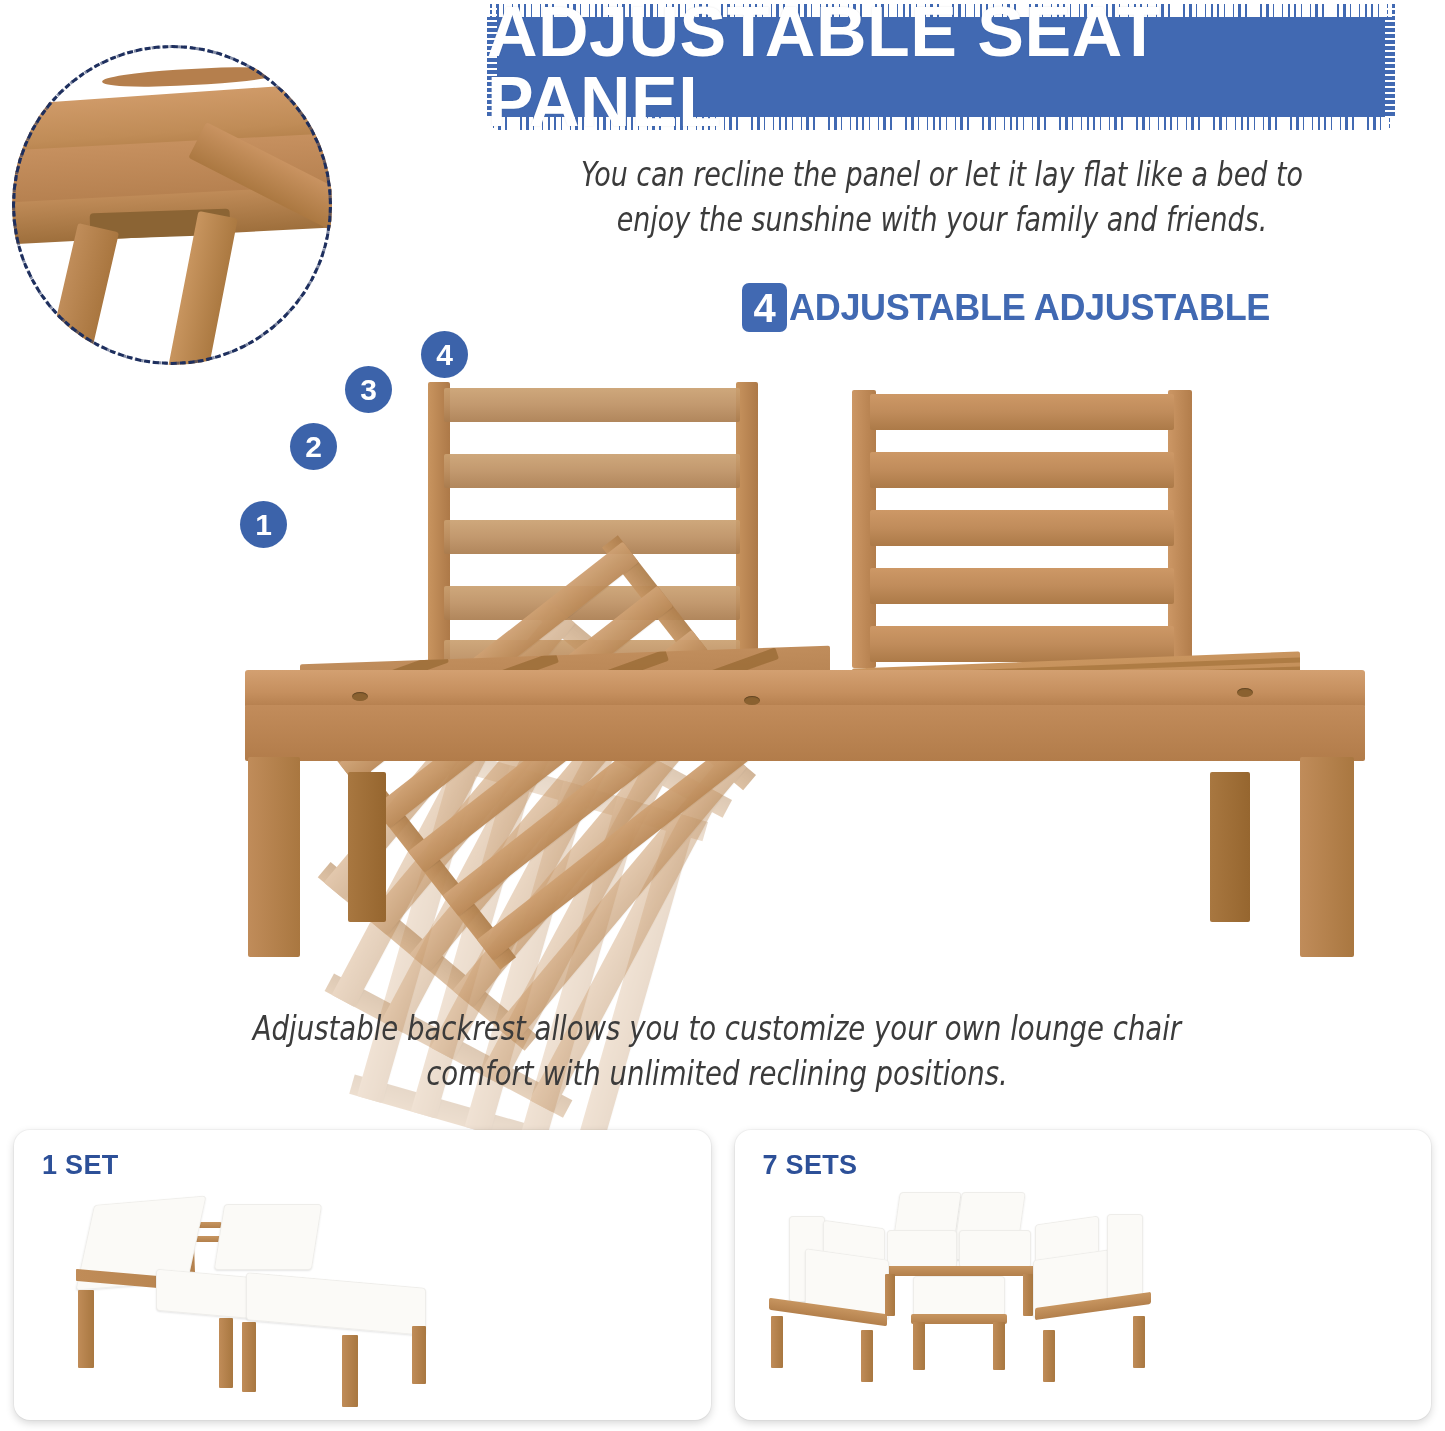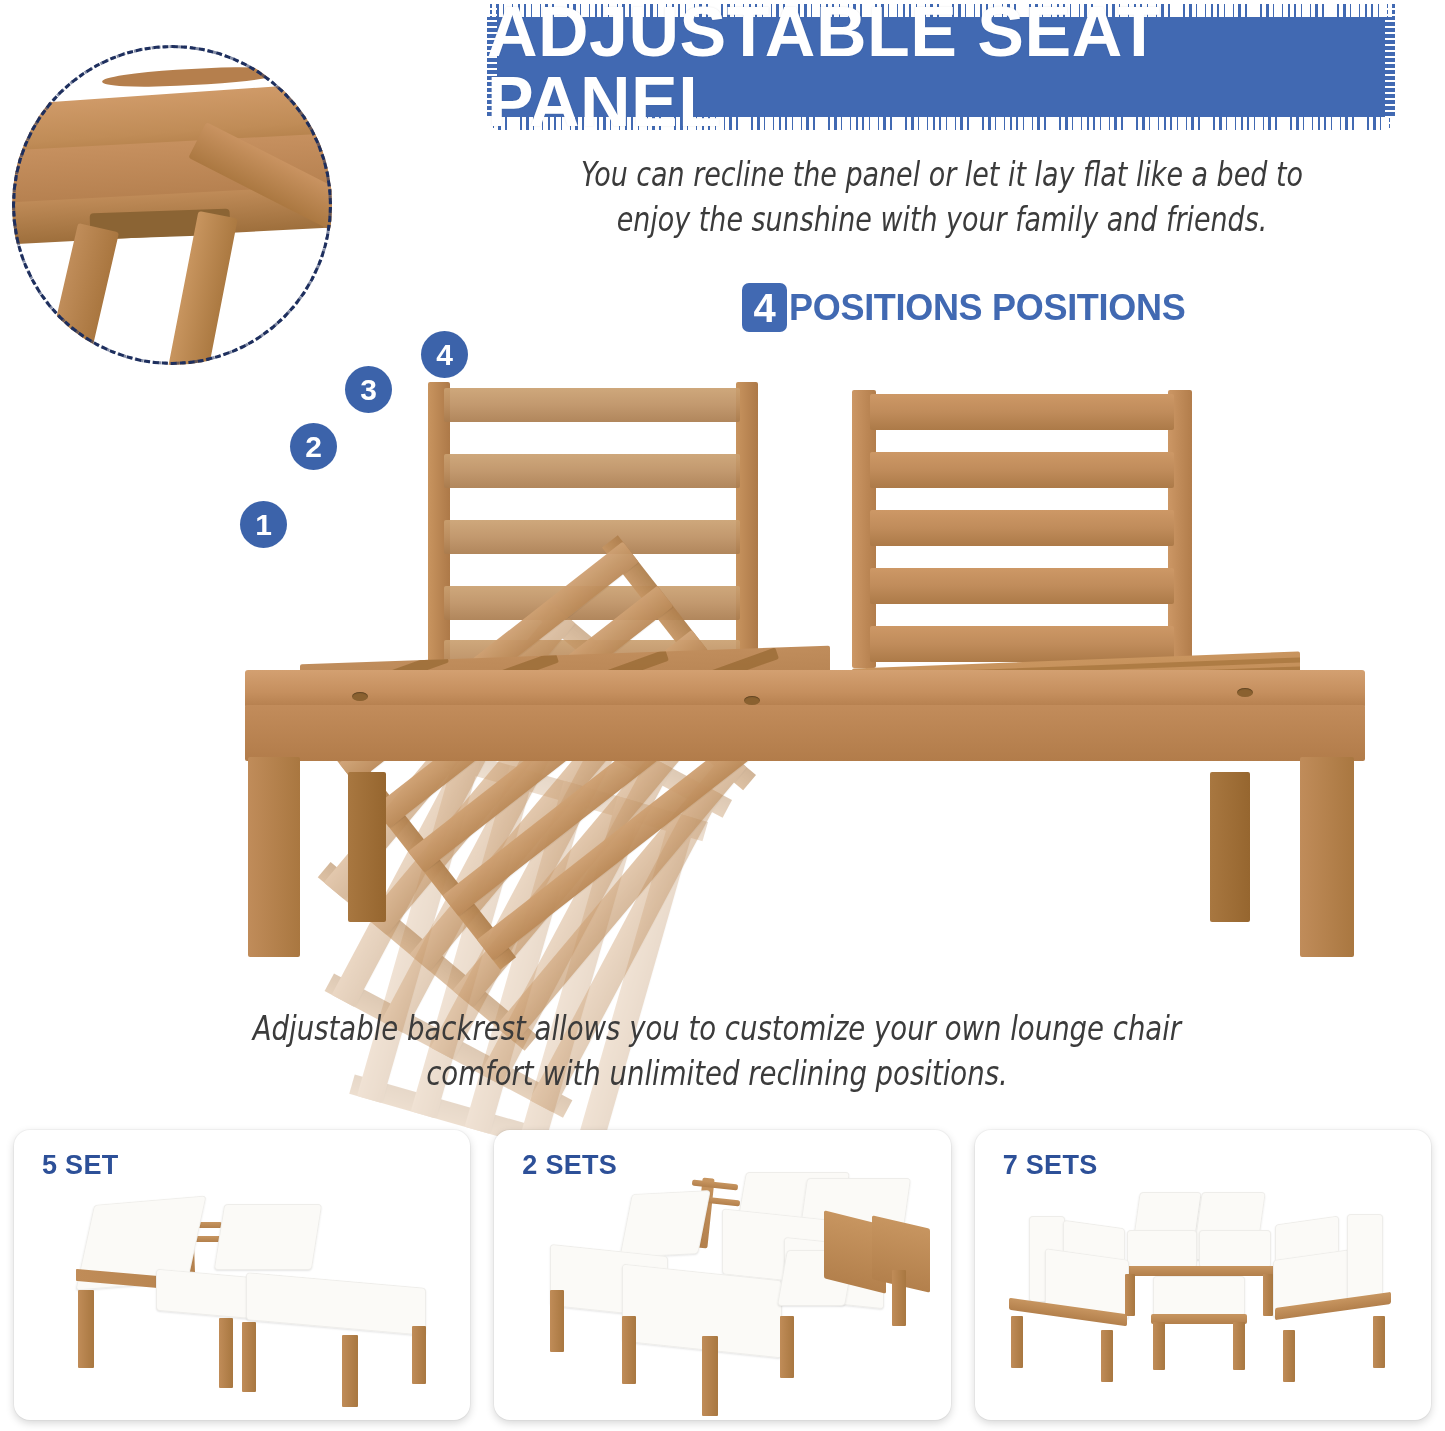--- a/index.html
+++ b/index.html
@@ -299,21 +299,21 @@
   <div class="banner">
     <div class="banner-edge-l"></div>
     <div class="banner-edge-r"></div>
     <div class="banner-title">ADJUSTABLE SEAT PANEL</div>
   </div>
 
   <div class="subtitle">You can recline the panel or let it lay flat like a bed to enjoy the sunshine with your family and friends.</div>
 
   <div class="positions-row">
     <div class="pos-badge">4</div>
-    <div class="pos-label">POSITIONS POSITIONS</div>
+    <div class="pos-label">ADJUSTABLE ADJUSTABLE</div>
   </div>
 
   <div class="num num-1">1</div>
   <div class="num num-2">2</div>
   <div class="num num-3">3</div>
   <div class="num num-4">4</div>
 
   <div class="product">
 
     <div class="back-left">
@@ -396,61 +396,38 @@
     <div class="leg leg-fl2"></div>
     <div class="leg leg-fr"></div>
     <div class="leg leg-fr2"></div>
   </div>
 
   <div class="caption">Adjustable backrest allows you to customize your own lounge chair comfort with unlimited reclining positions.</div>
 
   <div class="cards">
 
     <div class="card">
-      <div class="card-label">5 SET</div>
+      <div class="card-label">1 SET</div>
       <div class="card-art">
         <div class="wd" style="left:168px; top:83px;  width:12px; height:62px; transform:rotate(-2deg);"></div>
         <div class="wd" style="left:160px; top:92px;  width:48px; height:6px;"></div>
         <div class="wd" style="left:162px; top:106px; width:46px; height:6px;"></div>
         <div class="cu" style="left:72px;  top:70px;  width:110px; height:86px; transform:skewX(-17deg) rotate(-5deg);"></div>
         <div class="cu" style="left:205px; top:74px;  width:98px;  height:66px; transform:skewX(-9deg);"></div>
         <div class="wdl" style="left:62px;  top:152px; width:300px; height:12px; transform:skewY(5deg);"></div>
         <div class="cu" style="left:142px; top:143px; width:100px; height:42px; transform:skewY(5deg);"></div>
         <div class="cu" style="left:232px; top:150px; width:180px; height:48px; transform:skewY(5deg);"></div>
         <div class="wdl" style="left:64px;  top:160px; width:16px;  height:78px;"></div>
         <div class="wdl" style="left:205px; top:188px; width:14px;  height:70px;"></div>
         <div class="wdl" style="left:228px; top:192px; width:14px;  height:70px;"></div>
         <div class="wdl" style="left:328px; top:205px; width:16px;  height:72px;"></div>
         <div class="wdl" style="left:398px; top:196px; width:14px;  height:58px;"></div>
       </div>
     </div>
 
-    <div class="card">
-      <div class="card-label">2 SETS</div>
-      <div class="card-art">
-        <div class="wd" style="left:205px; top:48px; width:12px; height:70px; transform:rotate(6deg);"></div>
-        <div class="wd" style="left:198px; top:52px; width:46px; height:6px; transform:rotate(6deg);"></div>
-        <div class="wd" style="left:200px; top:68px; width:46px; height:6px; transform:rotate(6deg);"></div>
-        <div class="cu" style="left:246px; top:42px; width:104px; height:68px; transform:skewX(-10deg);"></div>
-        <div class="cu" style="left:308px; top:48px; width:104px; height:72px; transform:skewX(-8deg);"></div>
-        <div class="cu" style="left:132px; top:62px; width:78px;  height:64px; transform:skewX(-14deg) rotate(-3deg);"></div>
-        <div class="cu" style="left:228px; top:84px; width:108px; height:66px; transform:skewY(6deg);"></div>
-        <div class="cu" style="left:290px; top:112px; width:100px; height:62px; transform:skewY(6deg);"></div>
-        <div class="cu" style="left:56px;  top:120px; width:118px; height:62px; transform:skewY(6deg);"></div>
-        <div class="cu" style="left:128px; top:142px; width:160px; height:78px; transform:skewY(6deg);"></div>
-        <div class="cu" style="left:288px; top:120px; width:68px;  height:56px; transform:skewX(-10deg);"></div>
-        <div class="wd" style="left:330px; top:88px;  width:62px;  height:68px; transform:skewY(14deg); background:linear-gradient(180deg,#c79560,#b3804c);"></div>
-        <div class="wd" style="left:378px; top:92px;  width:58px;  height:64px; transform:skewY(13deg);"></div>
-        <div class="wdl" style="left:56px;  top:160px; width:14px; height:62px;"></div>
-        <div class="wdl" style="left:128px; top:186px; width:14px; height:68px;"></div>
-        <div class="wdl" style="left:208px; top:206px; width:16px; height:80px;"></div>
-        <div class="wdl" style="left:286px; top:186px; width:14px; height:62px;"></div>
-        <div class="wdl" style="left:398px; top:140px; width:14px; height:56px;"></div>
-      </div>
-    </div>
 
     <div class="card">
       <div class="card-label">7 SETS</div>
       <div class="card-art">
         <div class="cu" style="left:160px; top:62px;  width:62px;  height:68px; transform:skewX(-8deg);"></div>
         <div class="cu" style="left:222px; top:62px;  width:64px;  height:68px; transform:skewX(-8deg);"></div>
         <div class="cu" style="left:152px; top:100px; width:70px;  height:38px;"></div>
         <div class="cu" style="left:224px; top:100px; width:72px;  height:38px;"></div>
         <div class="wd" style="left:150px; top:136px; width:150px; height:10px;"></div>
         <div class="cu" style="left:54px;  top:86px;  width:36px;  height:86px;"></div>

